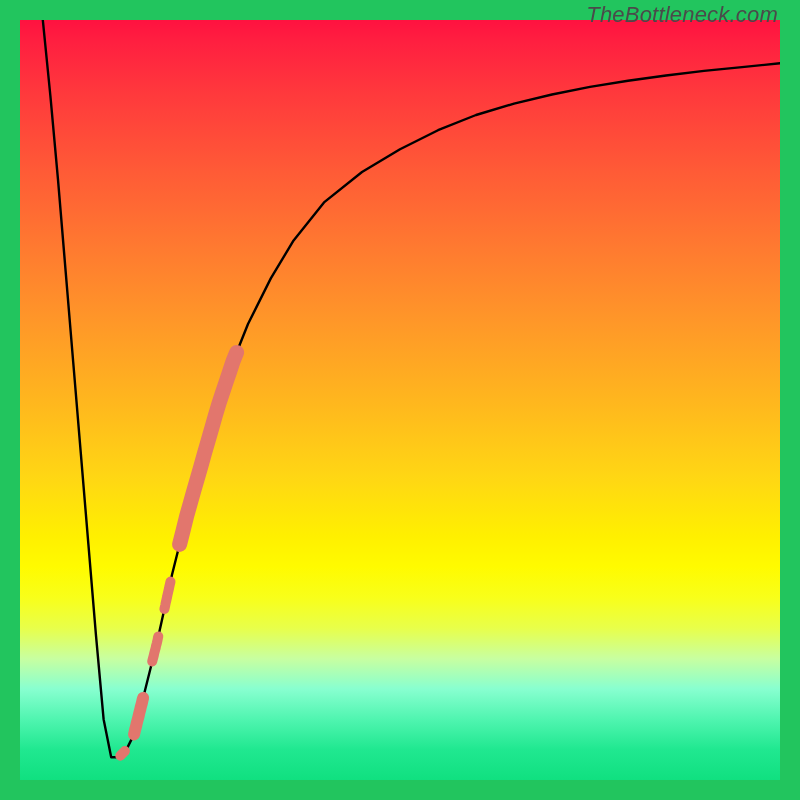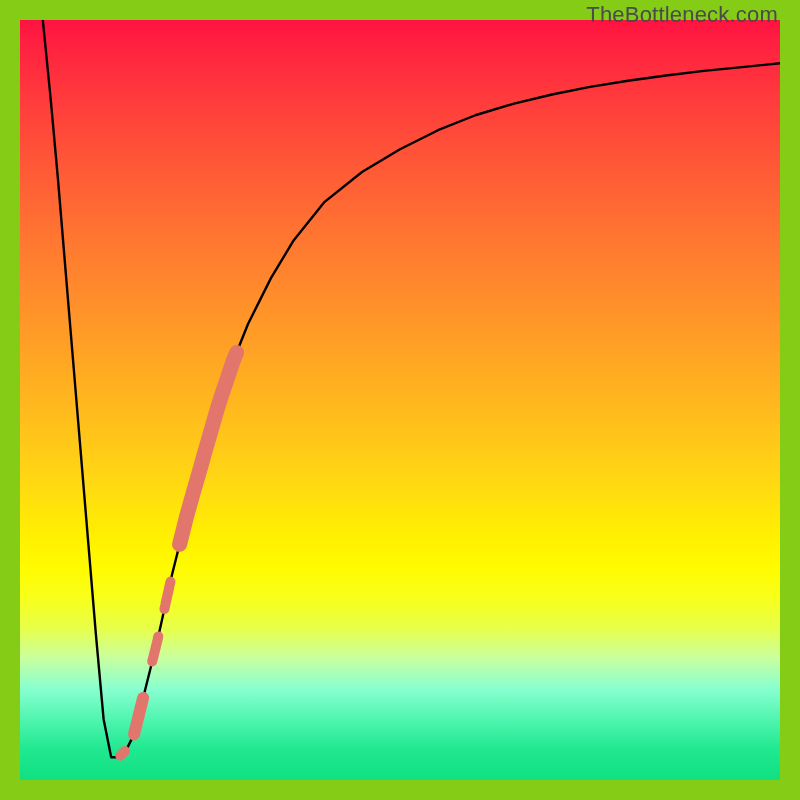--- a/index.html
+++ b/index.html
@@ -6,21 +6,22 @@
     margin: 0;
     padding: 0;
     width: 800px;
     height: 800px;
     overflow: hidden;
   }
   .chart-container {
     position: relative;
     width: 800px;
     height: 800px;
-    background: #84cc16;
+    background: #22c55e;
+    font-style: italic;
   }
   .plot-area {
     position: absolute;
     left: 20px;
     top: 20px;
     width: 760px;
     height: 760px;
     background: linear-gradient(to bottom,
       #ff1240 0%,
       #ff2040 3%,

